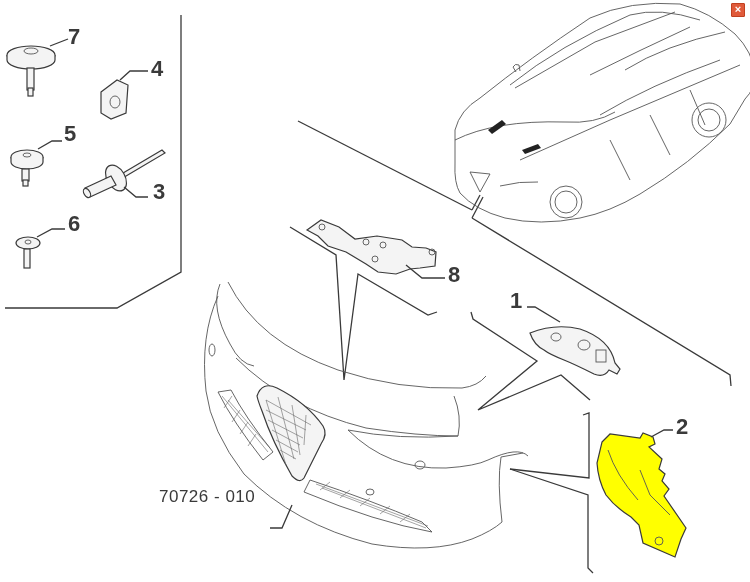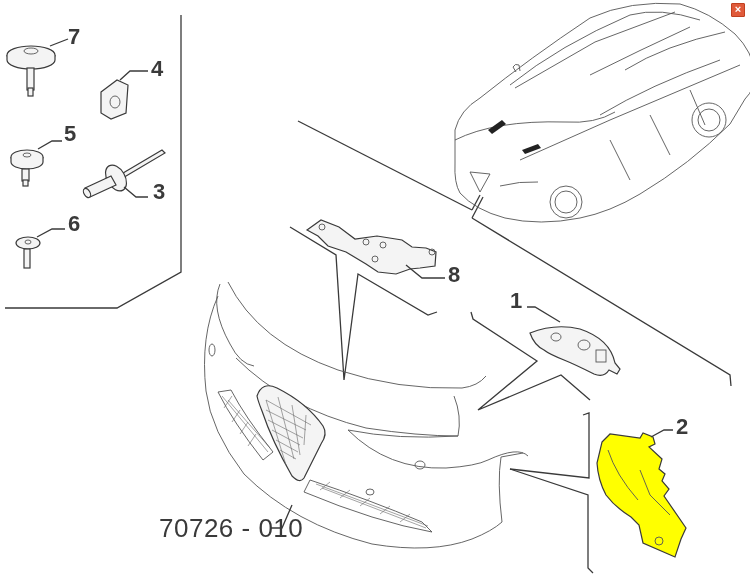--- a/index.html
+++ b/index.html
@@ -5,21 +5,21 @@
   html, body { margin:0; padding:0; background:#ffffff; }
   body { width:750px; height:582px; position:relative; overflow:hidden;
          font-family:"Liberation Sans", sans-serif; }
   #canvas { position:absolute; left:0; top:0; width:750px; height:582px; }
   .close-btn { position:absolute; left:731px; top:3px; width:12px; height:12px;
                background:#e05a3a; border:1px solid #c04020; border-radius:1px;
                color:#fff; font-size:11px; line-height:11px; text-align:center;
                font-weight:bold; cursor:pointer; }
   .callout { position:absolute; font-family:"Liberation Sans", sans-serif;
              font-weight:bold; font-size:22px; color:#3a3a3a; line-height:22px; cursor:pointer; }
-  .partno { position:absolute; left:159px; top:513px; font-size:26px; color:#3a3a3a;
+  .partno { position:absolute; left:159px; top:487px; font-size:17px; color:#3a3a3a;
             font-family:"Liberation Sans", sans-serif; letter-spacing:0.5px; }
   svg .ln { stroke:#3a3a3a; stroke-width:1.3; fill:none; }
   svg .thin { stroke:#555; stroke-width:0.9; fill:none; }
   svg .part { stroke:#3a3a3a; stroke-width:1.2; fill:#f4f4f4; }
   svg .mesh { stroke:#666; stroke-width:0.6; fill:none; }
 </style>
 </head>
 <body>
 
 <svg id="canvas" viewBox="0 0 750 582" xmlns="http://www.w3.org/2000/svg">

